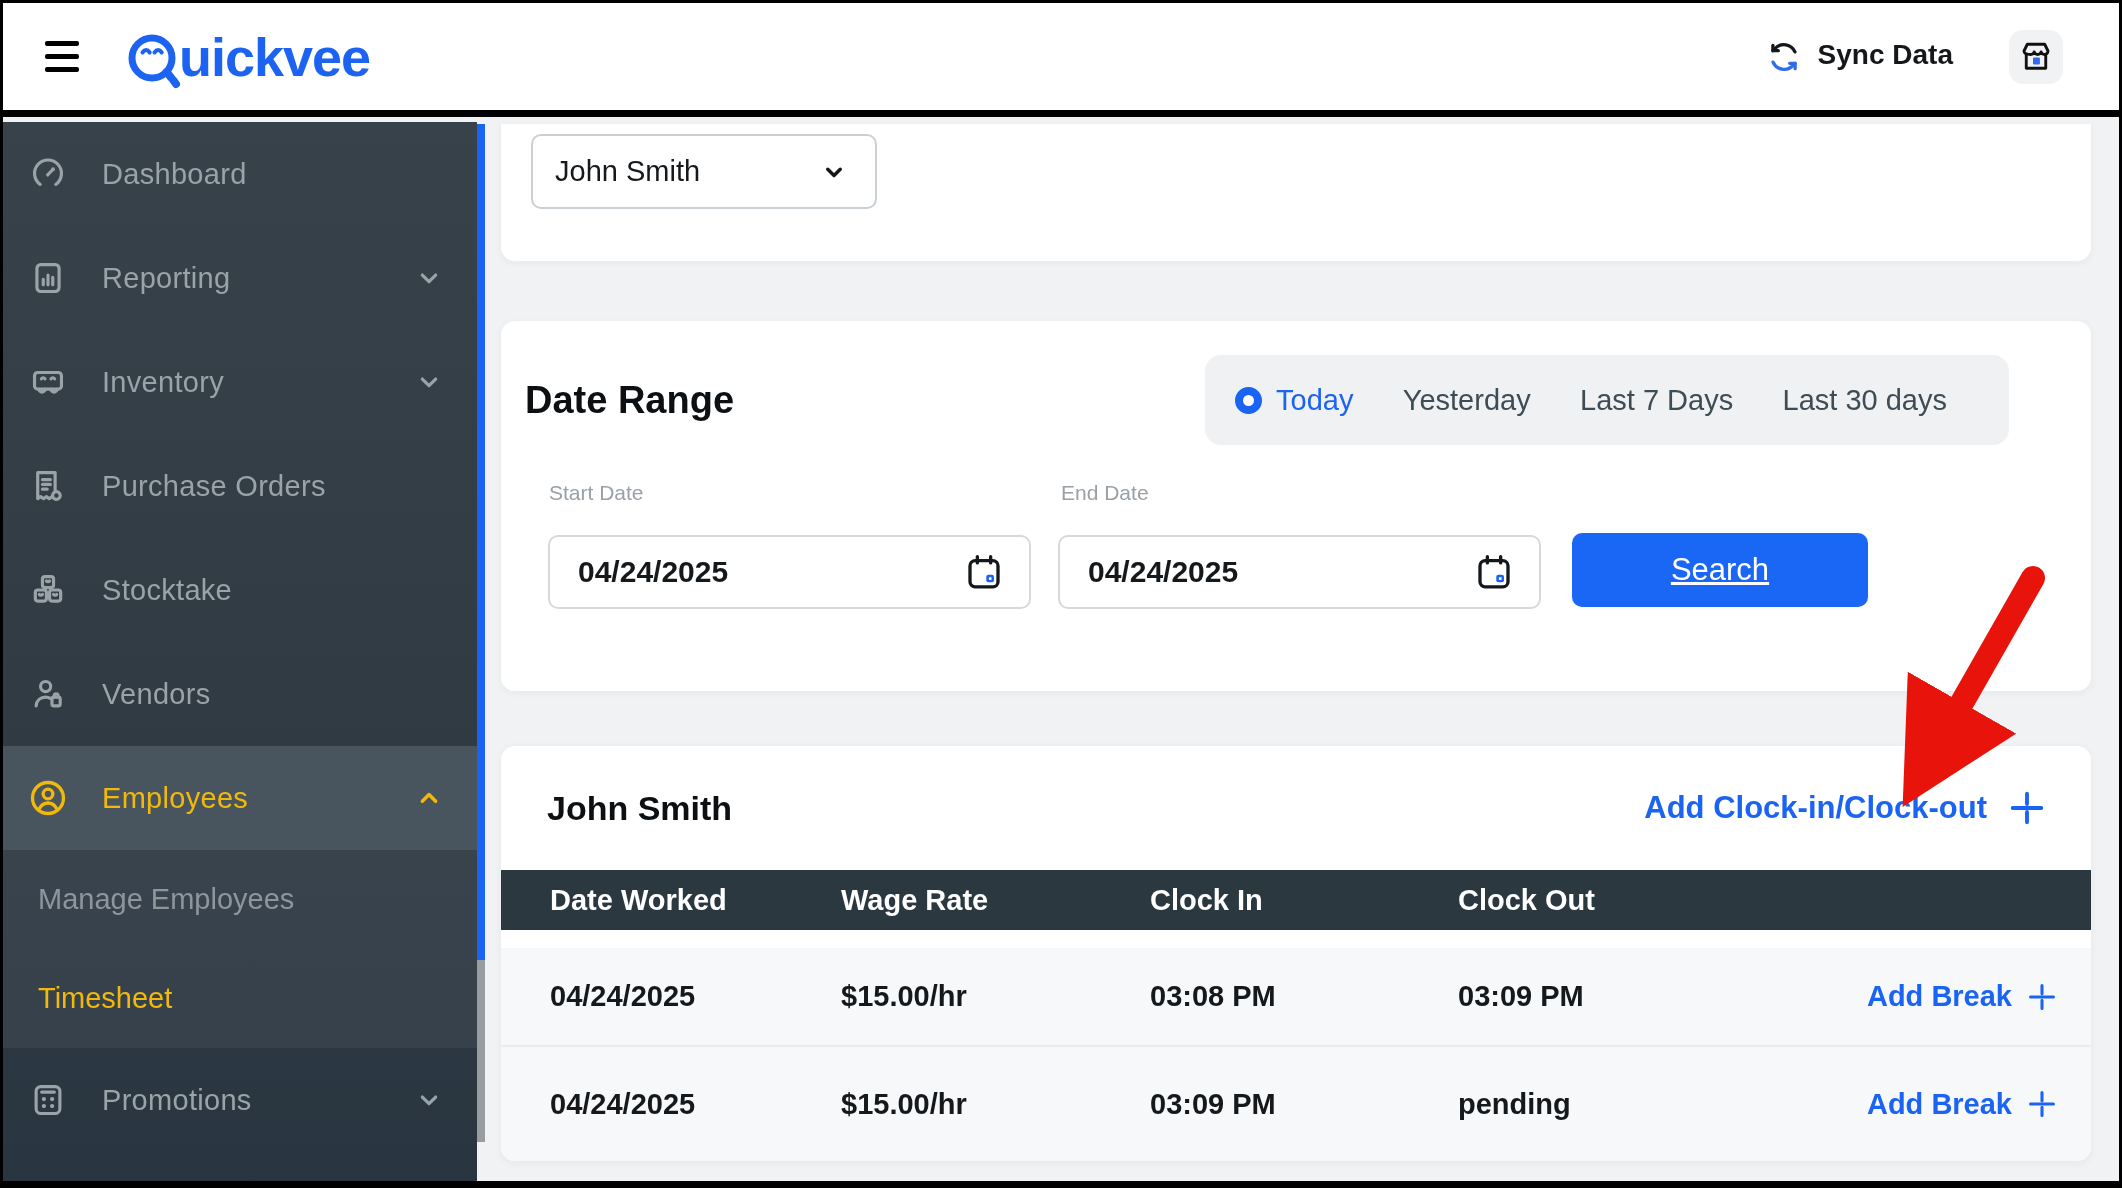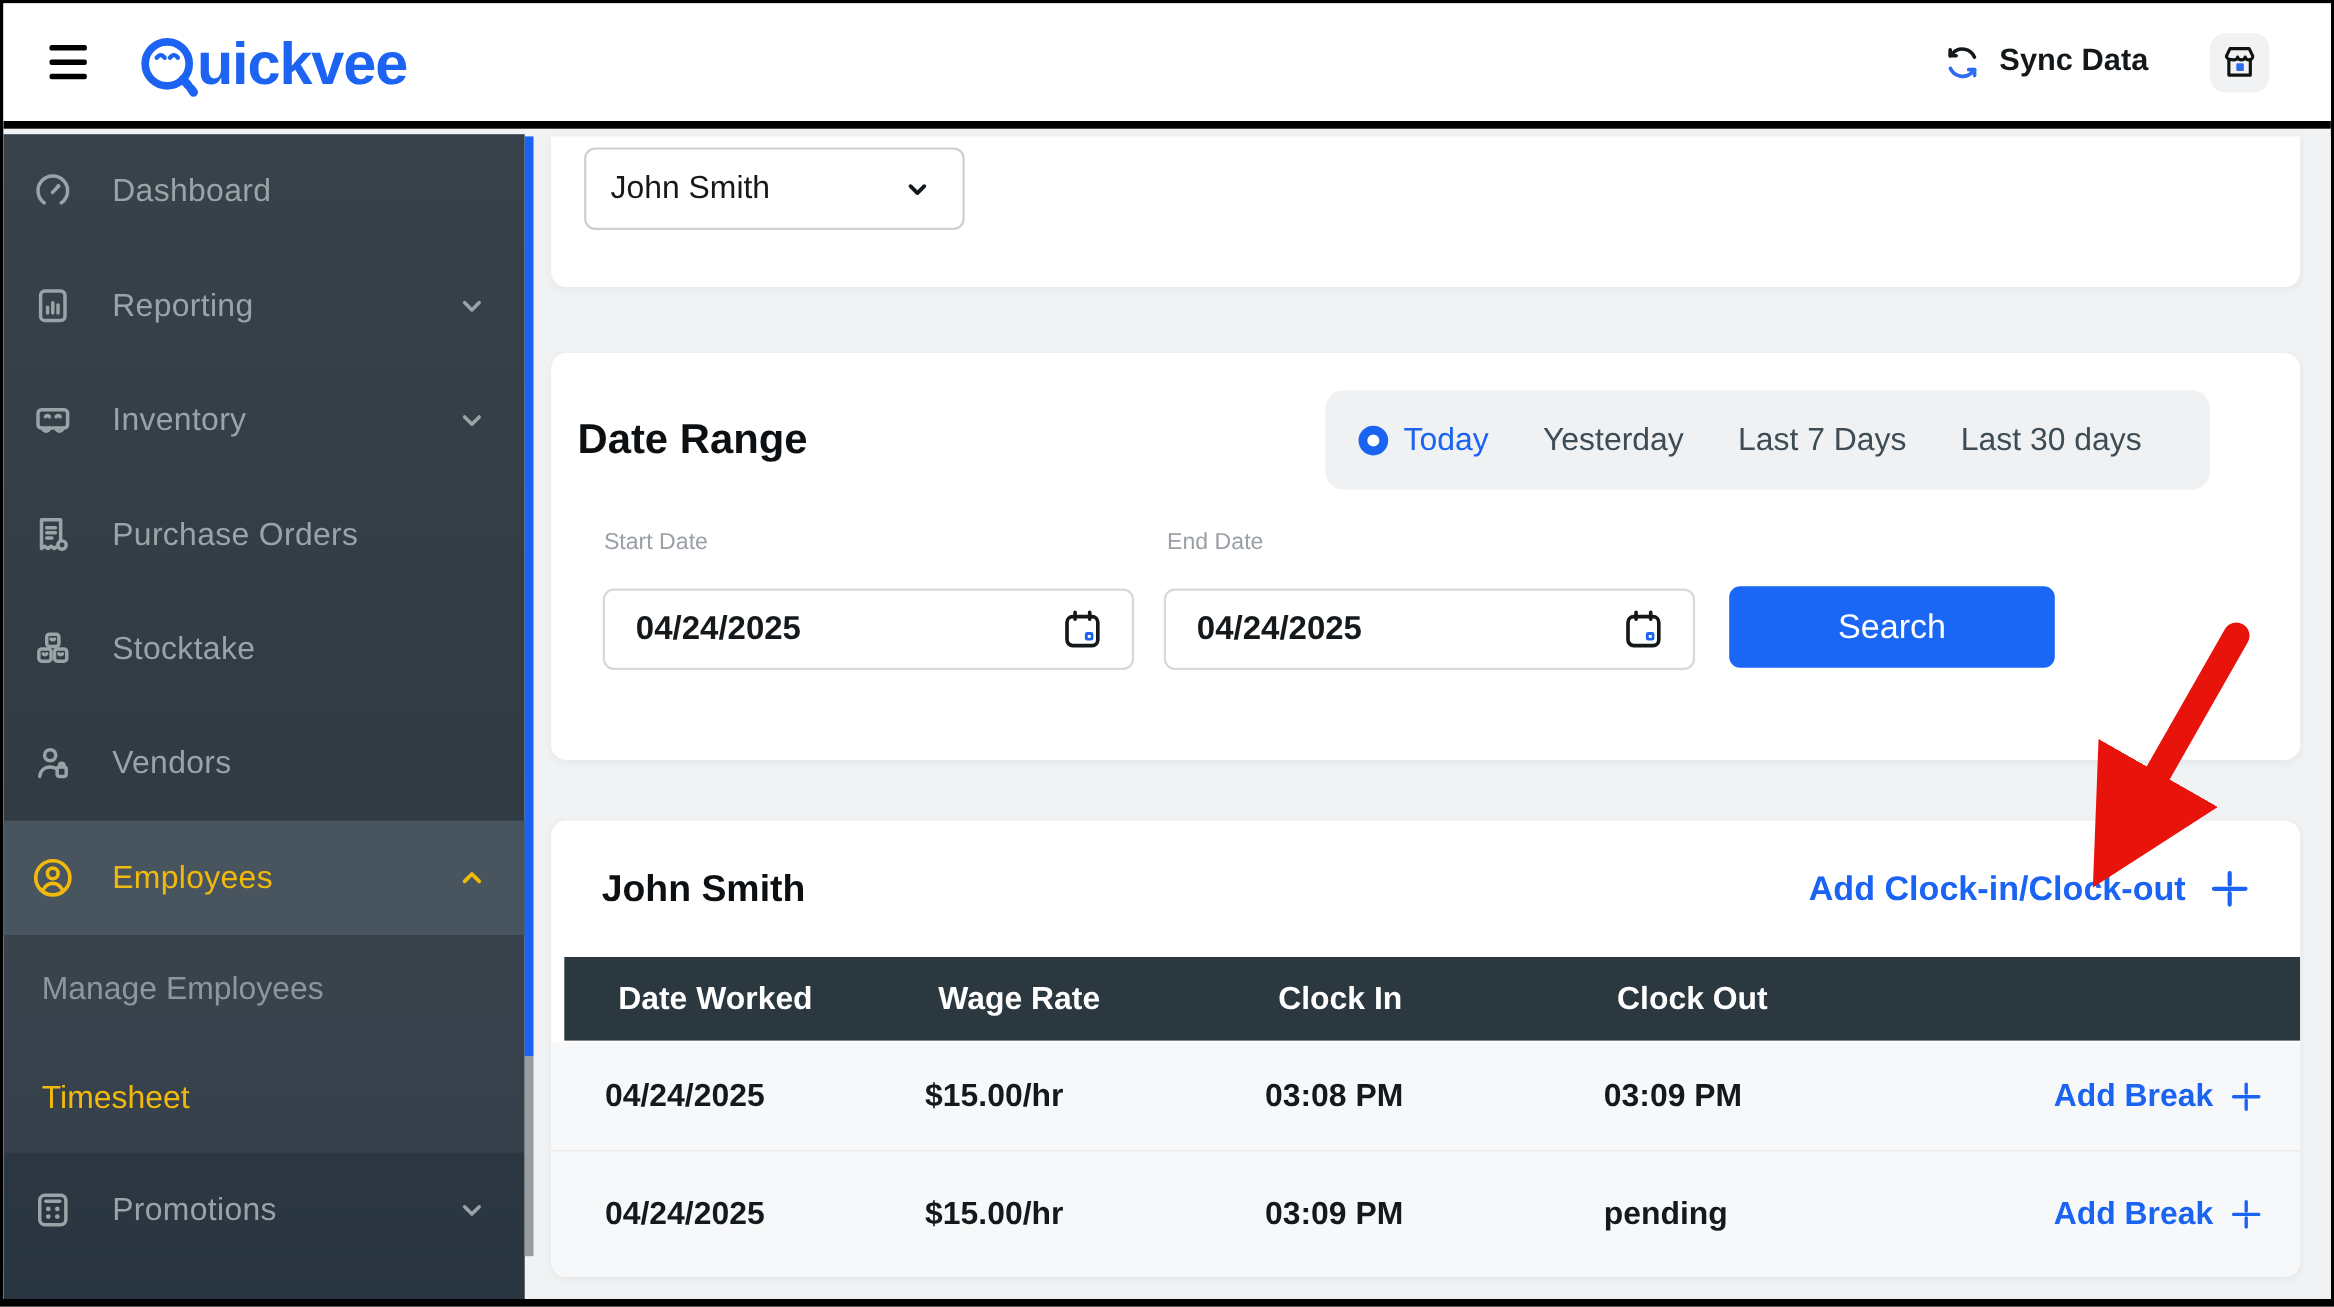--- a/index.html
+++ b/index.html
@@ -82,31 +82,31 @@
   }
   .di-start{ left:47px; } .di-end{ left:557px; }
   .date-input input{
     border:none; outline:none; font-family:inherit; font-size:30px; font-weight:700; color:#15191c;
     width:100%; background:transparent;
   }
   .date-input .cal{ margin-left:auto; width:42px; height:42px; flex:0 0 42px; cursor:pointer; }
   .search-btn{
     position:absolute; left:1071px; top:212px; width:296px; height:74px;
     background:#1a66f5; border:none; border-radius:10px; color:#fff;
-    font-family:inherit; font-size:31px; font-weight:500; cursor:pointer;
+    font-family:inherit; font-size:31px; font-weight:500; cursor:pointer;text-decoration:underline;
   }
 
   .card-table{ top:622px; height:415px; overflow:hidden; }
   .tbl-head{ position:absolute; left:0; right:0; top:0; height:124px; display:flex; align-items:center; }
   .emp-name{ margin-left:46px; font-size:34px; font-weight:700; color:#0c1013; }
   .add-clock{ margin-left:auto; margin-right:44px; display:flex; align-items:center; gap:20px;
               color:#1b63f2; font-size:31px; font-weight:700; cursor:pointer; }
   .grid-row{ display:grid; grid-template-columns:291px 309px 308px 310px 1fr;
              padding-left:49px; padding-right:33px; align-items:center; }
-  .thead-row{ position:absolute; left:12px; right:0; top:124px; height:76px; background:#2b3840; }
+  .thead-row{ position:absolute; left:0; right:0; top:124px; height:60px; background:#2b3840; }
   .thead-row .th{ color:#fff; font-size:29px; font-weight:600; }
   .trow{ position:absolute; left:0; right:0; background:#f7f8f9; }
   .trow1{ top:202px; height:97px; }
   .trow2{ top:299px; height:116px; border-top:2px solid #e9ebec; border-radius:0 0 14px 14px; }
   .trow .td{ font-size:29px; font-weight:700; color:#15191c; }
   .add-break{ justify-self:end; display:flex; align-items:center; gap:14px;
               color:#1b63f2; font-size:29px; font-weight:600; cursor:pointer; }
 
   .arrow-annot{ position:absolute; left:1396px; top:434px; width:210px; height:260px; z-index:6; pointer-events:none; }
 

